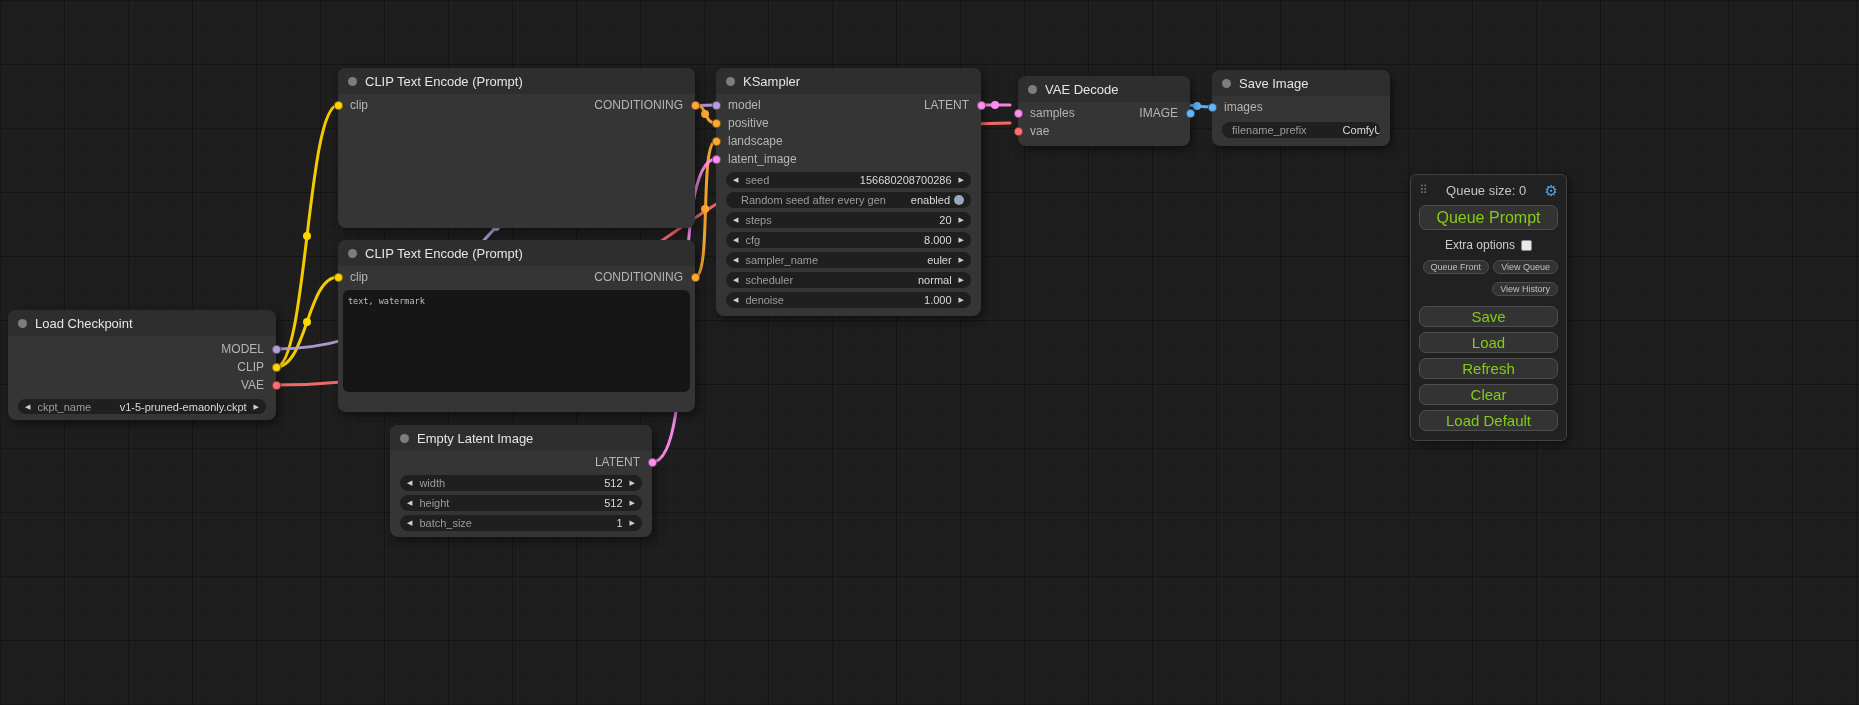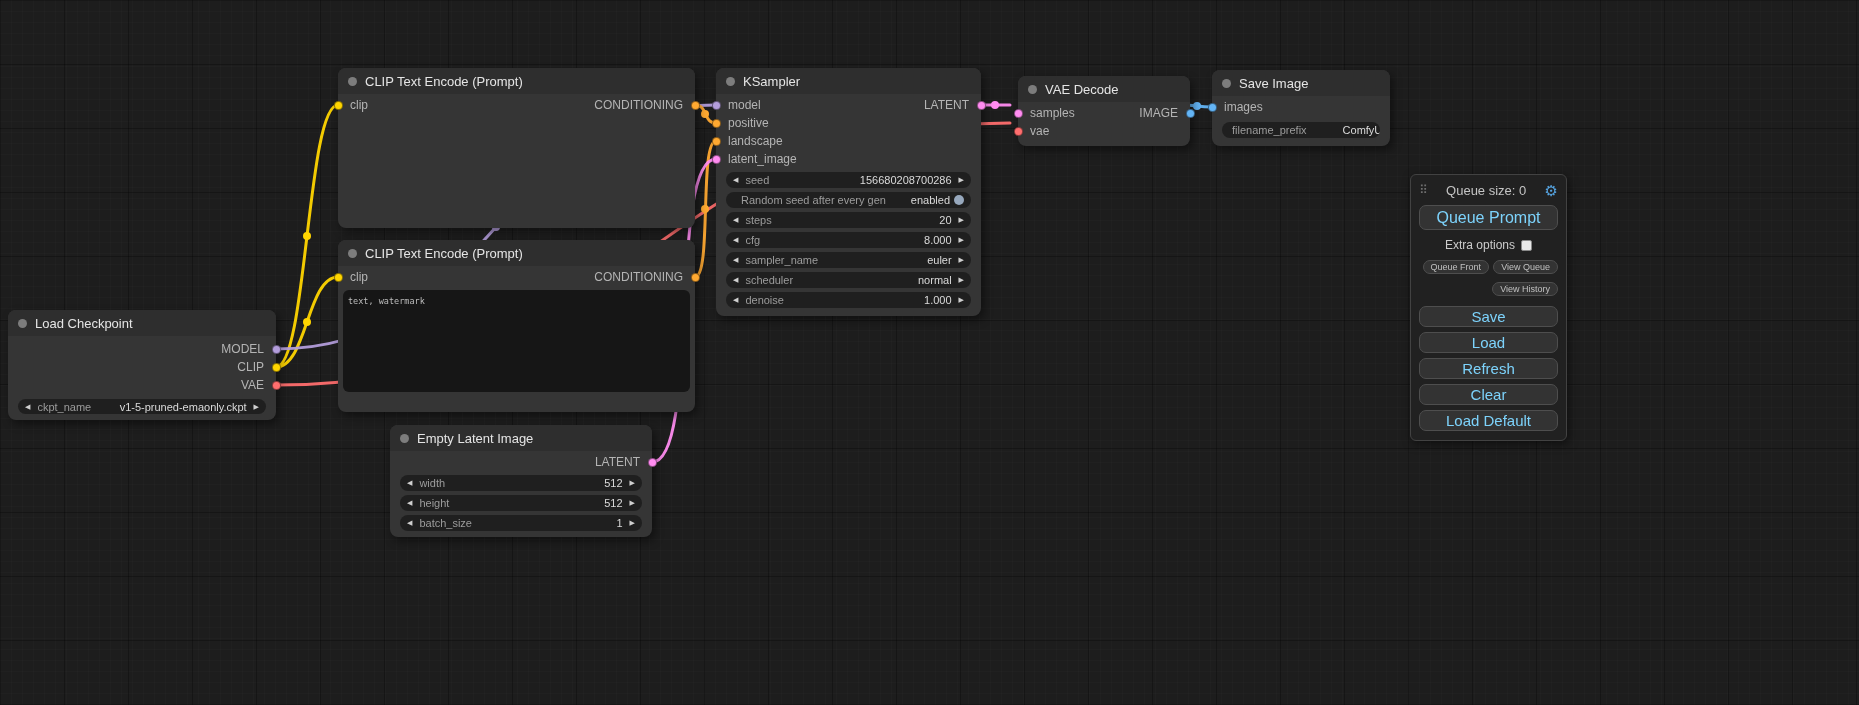--- a/index.html
+++ b/index.html
@@ -69,21 +69,21 @@
     background:#212121; border:1px solid #424242; border-radius:6px;
     box-shadow:2px 3px 10px rgba(0,0,0,.5); box-sizing:border-box;
     padding:6px 8px 9px; color:#c8c8c8;
   }
   .qp-header { display:flex; align-items:center; height:18px; }
   .drag-handle { color:#6f6f6f; font-size:12px; cursor:grab; }
   .queue-size { flex:1; text-align:center; font-size:13px; color:#c4c4c4; }
   .gear { color:var(--accent,#55a3e0); font-size:15px; cursor:pointer; line-height:15px; }
   button {
     font-family:"Liberation Sans","DejaVu Sans",sans-serif;
-    background:#333333; border:1px solid #4e4e4e; color:#7dd3fc;
+    background:#333333; border:1px solid #4e4e4e; color:#84cc16;
     border-radius:7px; cursor:pointer; display:block;
   }
   .qp-primary { width:100%; height:25px; font-size:16px; margin-top:6px; }
   .qp-big { width:100%; height:21px; font-size:15px; margin-top:5px; }
   .extra-row {
     display:flex; align-items:center; justify-content:center; gap:6px;
     margin-top:8px; font-size:12px; color:#cccccc; height:14px;
   }
   .checkbox { width:11px; height:11px; background:#e9e9e9; border-radius:2px; border:1px solid #8a8a8a; box-sizing:border-box; }
   .small-row { display:flex; justify-content:flex-end; gap:4px; margin-top:8px; }

